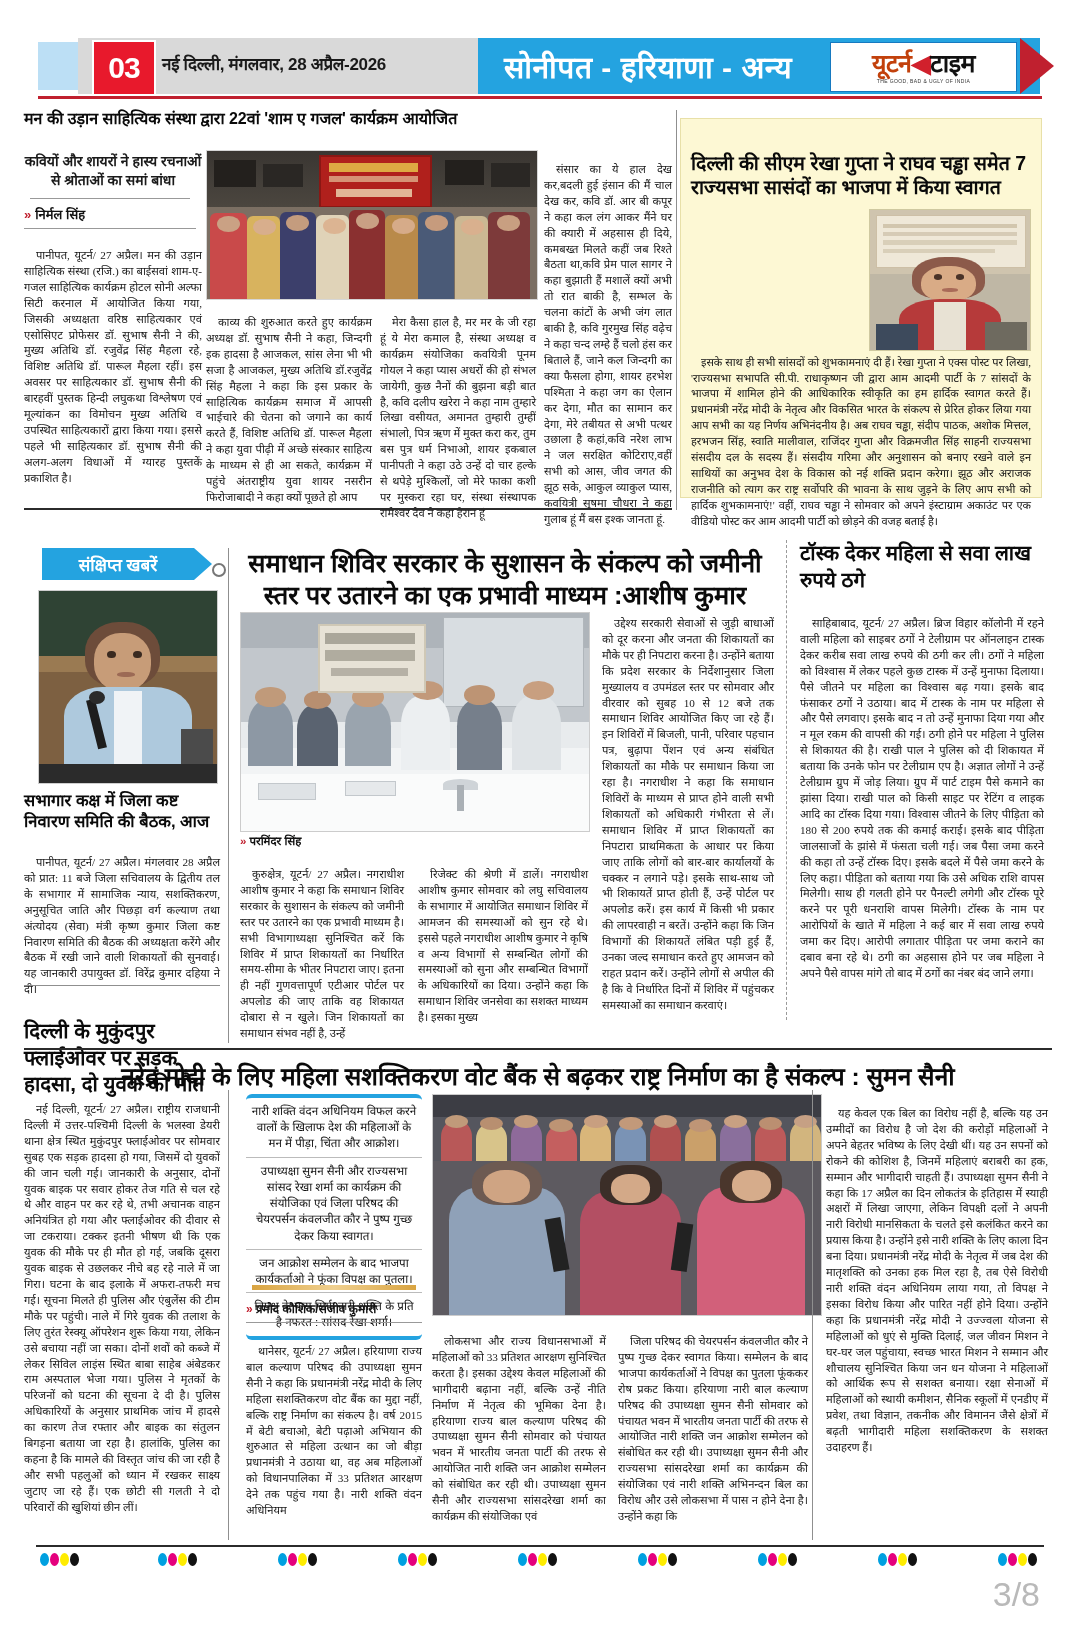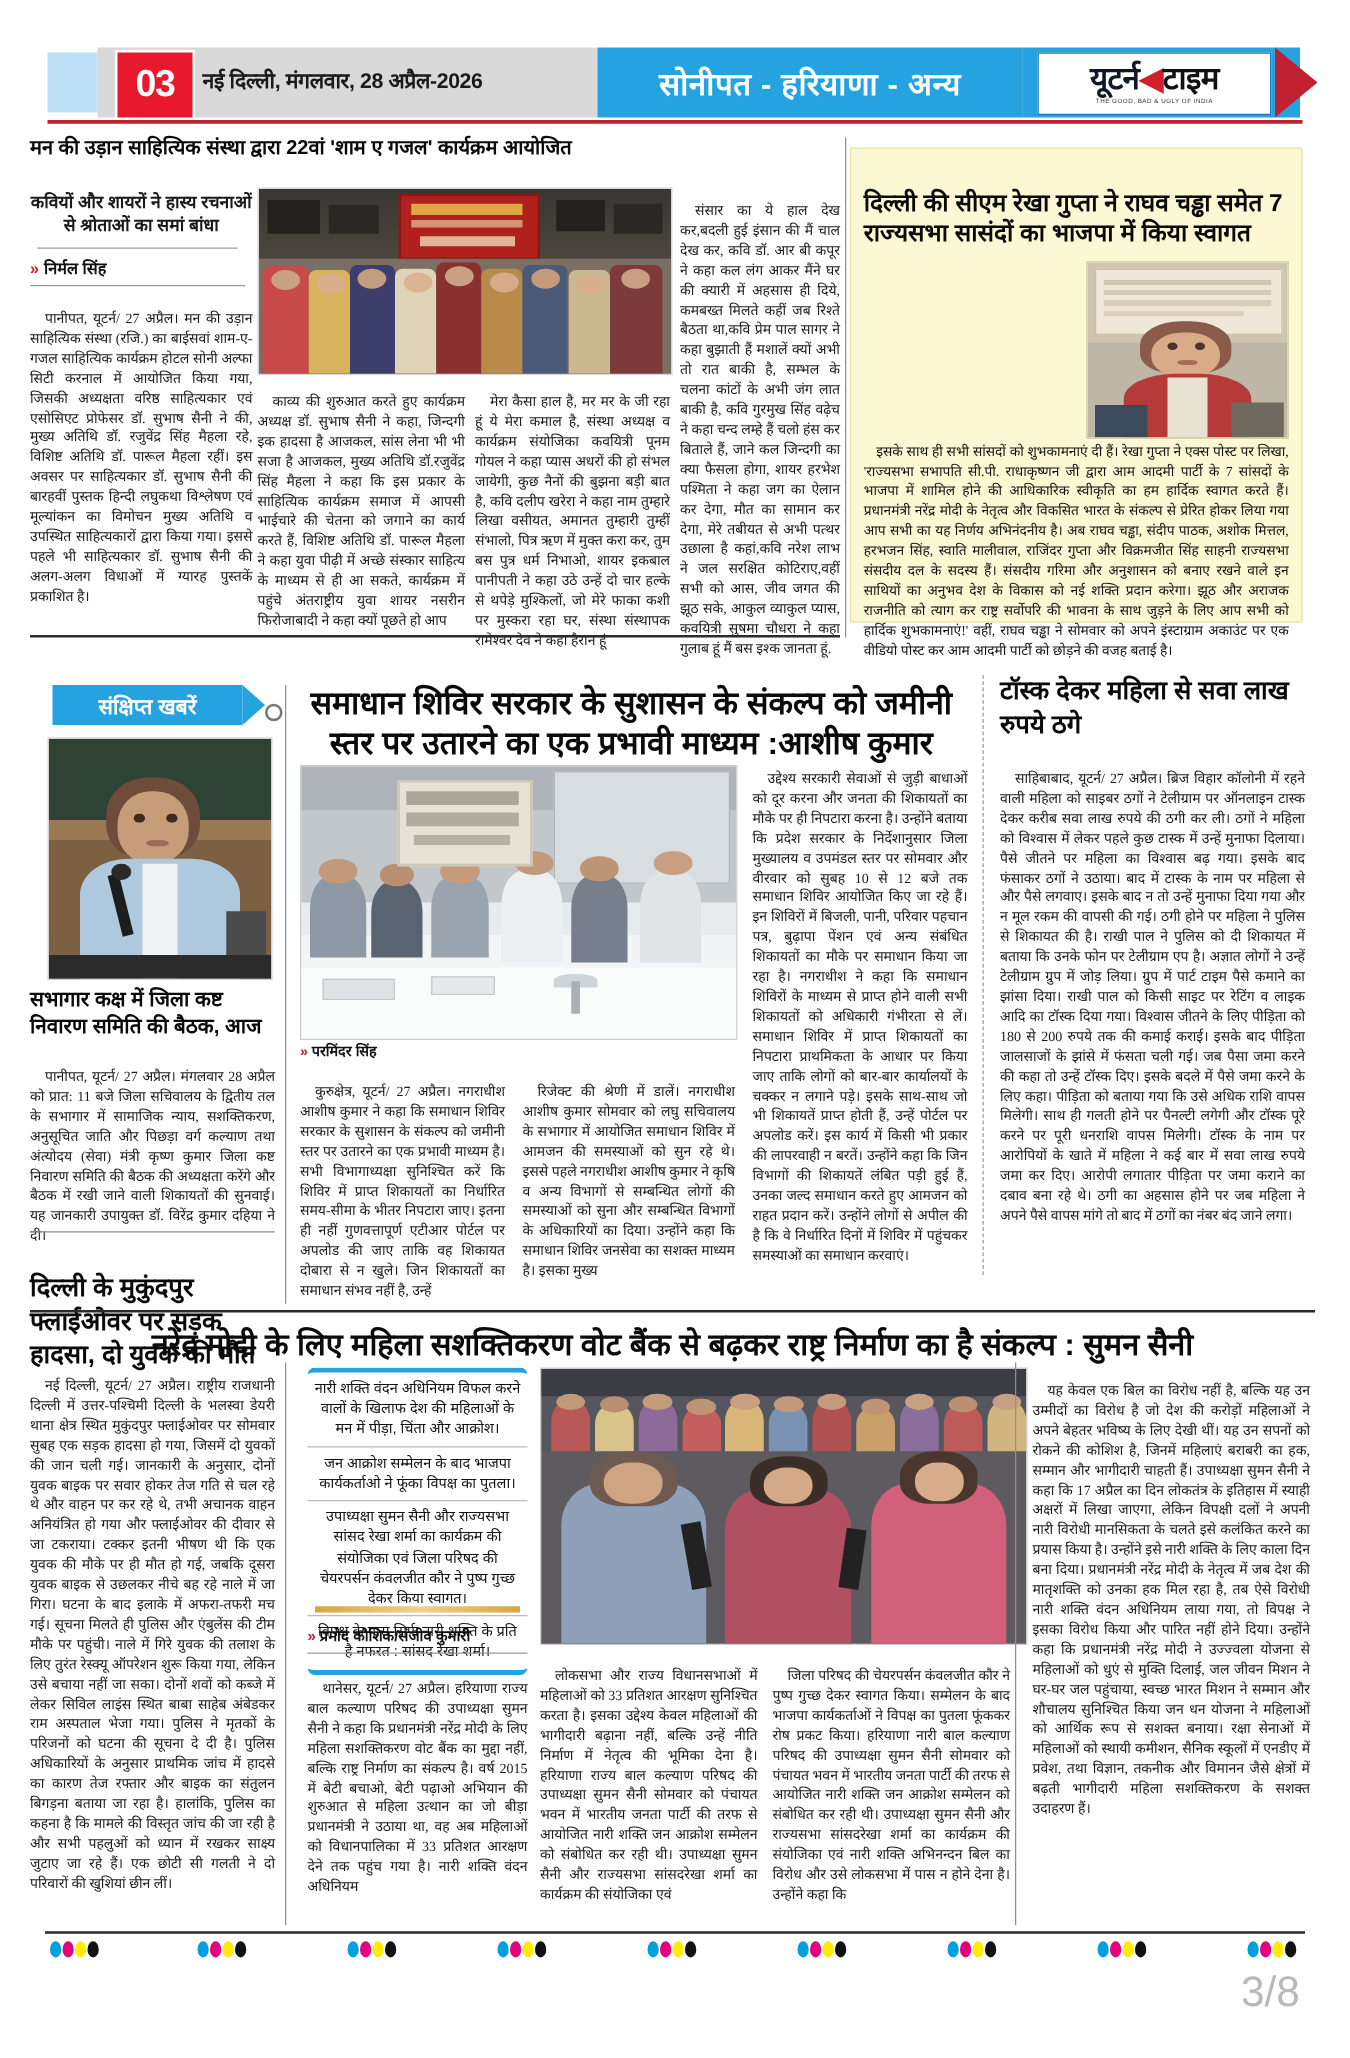--- a/index.html
+++ b/index.html
@@ -12,27 +12,27 @@
   .mh-grey{position:absolute;left:78px;top:0;width:400px;height:56px;background:#d9d9d9;}
   .mh-grey:after{content:"";position:absolute;right:-26px;top:0;border-top:28px solid transparent;border-bottom:28px solid transparent;border-left:26px solid #d9d9d9;}
   .mh-pagebox{position:absolute;left:92px;top:2px;width:60px;height:52px;background:#e8192c;color:#fff;
       display:flex;align-items:center;justify-content:center;font-family:"Liberation Sans",sans-serif;
       font-weight:bold;font-size:30px;letter-spacing:-1px;border:2px solid #fff;}
   .mh-date{position:absolute;left:162px;top:14px;font-size:17px;font-weight:bold;color:#1a1a1a;
       font-family:"Liberation Sans",sans-serif;letter-spacing:-.3px;}
   .mh-blue{position:absolute;left:478px;top:0;width:340px;height:56px;background:#24a3e0;}
   .mh-blue:after{content:"";position:absolute;right:-26px;top:0;border-top:28px solid transparent;border-bottom:28px solid transparent;border-left:26px solid #24a3e0;}
   .mh-edition{position:absolute;left:0;top:0;width:340px;height:56px;display:flex;align-items:center;justify-content:center;
-      color:#fff;font-weight:bold;font-size:25px;font-family:"Liberation Sans",sans-serif;letter-spacing:.5px;text-align:right;}
+      color:#fff;font-weight:bold;font-size:30px;font-family:"Liberation Sans",sans-serif;letter-spacing:.5px;text-align:right;}
   .mh-blue2{position:absolute;left:818px;top:0;width:222px;height:56px;background:#24a3e0;}
   .mh-arrow{position:absolute;left:1020px;top:0;border-top:28px solid transparent;border-bottom:28px solid transparent;border-left:34px solid #c0202f;}
   .mh-logobox{position:absolute;left:830px;top:4px;width:185px;height:48px;background:#fff;border:1px solid #1679c0;
       display:flex;flex-direction:column;align-items:center;justify-content:center;}
   .mh-logo-main{font-family:"Liberation Sans",sans-serif;font-weight:bold;font-size:25px;line-height:1;letter-spacing:-.5px;}
-  .mh-logo-main .blue{color:#0f172a;}
+  .mh-logo-main .blue{color:#c2410c;}
   .mh-logo-main .red{color:#d1202c;}
   .mh-logo-main .blk{color:#111;}
   .mh-logo-tag{font-size:5px;letter-spacing:.4px;color:#333;margin-top:2px;font-family:"Liberation Sans",sans-serif;}
   .mh-rule{position:absolute;left:38px;top:96px;width:1004px;height:3px;background:#c0202f;}
 
   
   .hl{font-family:"Liberation Sans",sans-serif;font-weight:bold;color:#0a0a0a;line-height:1.18;}
   .body-txt{font-size:11.2px;line-height:1.42;text-align:justify;color:#1a1a1a;}
   .body-txt p{margin:12px 0 4px 0;text-indent:12px;}
   .place{font-weight:bold;}
@@ -316,22 +316,22 @@
   <div class="s6-body body-txt">
       <p>साहिबाबाद, यूटर्न/ 27 अप्रैल। ब्रिज विहार कॉलोनी में रहने वाली महिला को साइबर ठगों ने टेलीग्राम पर ऑनलाइन टास्क देकर करीब सवा लाख रुपये की ठगी कर ली। ठगों ने महिला को विश्वास में लेकर पहले कुछ टास्क में उन्हें मुनाफा दिलाया। पैसे जीतने पर महिला का विश्वास बढ़ गया। इसके बाद फंसाकर ठगों ने उठाया। बाद में टास्क के नाम पर महिला से और पैसे लगवाए। इसके बाद न तो उन्हें मुनाफा दिया गया और न मूल रकम की वापसी की गई। ठगी होने पर महिला ने पुलिस से शिकायत की है। राखी पाल ने पुलिस को दी शिकायत में बताया कि उनके फोन पर टेलीग्राम एप है। अज्ञात लोगों ने उन्हें टेलीग्राम ग्रुप में जोड़ लिया। ग्रुप में पार्ट टाइम पैसे कमाने का झांसा दिया। राखी पाल को किसी साइट पर रेटिंग व लाइक आदि का टॉस्क दिया गया। विश्वास जीतने के लिए पीड़िता को 180 से 200 रुपये तक की कमाई कराई। इसके बाद पीड़िता जालसाजों के झांसे में फंसता चली गई। जब पैसा जमा करने की कहा तो उन्हें टॉस्क दिए। इसके बदले में पैसे जमा करने के लिए कहा। पीड़िता को बताया गया कि उसे अधिक राशि वापस मिलेगी। साथ ही गलती होने पर पैनल्टी लगेगी और टॉस्क पूरे करने पर पूरी धनराशि वापस मिलेगी। टॉस्क के नाम पर आरोपियों के खाते में महिला ने कई बार में सवा लाख रुपये जमा कर दिए। आरोपी लगातार पीड़िता पर जमा कराने का दबाव बना रहे थे। ठगी का अहसास होने पर जब महिला ने अपने पैसे वापस मांगे तो बाद में ठगों का नंबर बंद जाने लगा।</p>
     </div>
 
   <div class="rule-full" style="left:24px;top:1048px;width:1028px;height:2px;"></div>
 
   <div class="s7-h hl">नरेंद्र मोदी के लिए महिला सशक्तिकरण वोट बैंक से बढ़कर राष्ट्र निर्माण का है संकल्प : सुमन सैनी</div>
 
   <div class="s7-bullets">
     <div class="bl">नारी शक्ति वंदन अधिनियम विफल करने वालों के खिलाफ देश की महिलाओं के मन में पीड़ा, चिंता और आक्रोश।</div>
+    <div class="bl">उपाध्यक्षा सुमन सैनी और राज्यसभा सांसद रेखा शर्मा का कार्यक्रम की संयोजिका एवं जिला परिषद की चेयरपर्सन कंवलजीत कौर ने पुष्प गुच्छ देकर किया स्वागत।</div>
     <div class="bl">जन आक्रोश सम्मेलन के बाद भाजपा कार्यकर्ताओ ने फूंका विपक्ष का पुतला।</div>
-    <div class="bl">उपाध्यक्षा सुमन सैनी और राज्यसभा सांसद रेखा शर्मा का कार्यक्रम की संयोजिका एवं जिला परिषद की चेयरपर्सन कंवलजीत कौर ने पुष्प गुच्छ देकर किया स्वागत।</div>
     <div class="bl">विपक्ष के पास सिर्फ नारी शक्ति के प्रति है नफरत : सांसद रेखा शर्मा।</div>
   </div>
   <div class="s7-goldbar"></div>
   <div class="s7-byline">
     <span class="ch">»</span><span>प्रमोद कौशिक/संजीव कुमारी</span>
   </div>
   <div class="s7-bl-rule"></div>
 
   <div class="s7-photo">
     <div class="ph" style="background:linear-gradient(180deg,#6b6b72,#4f4f56)">

